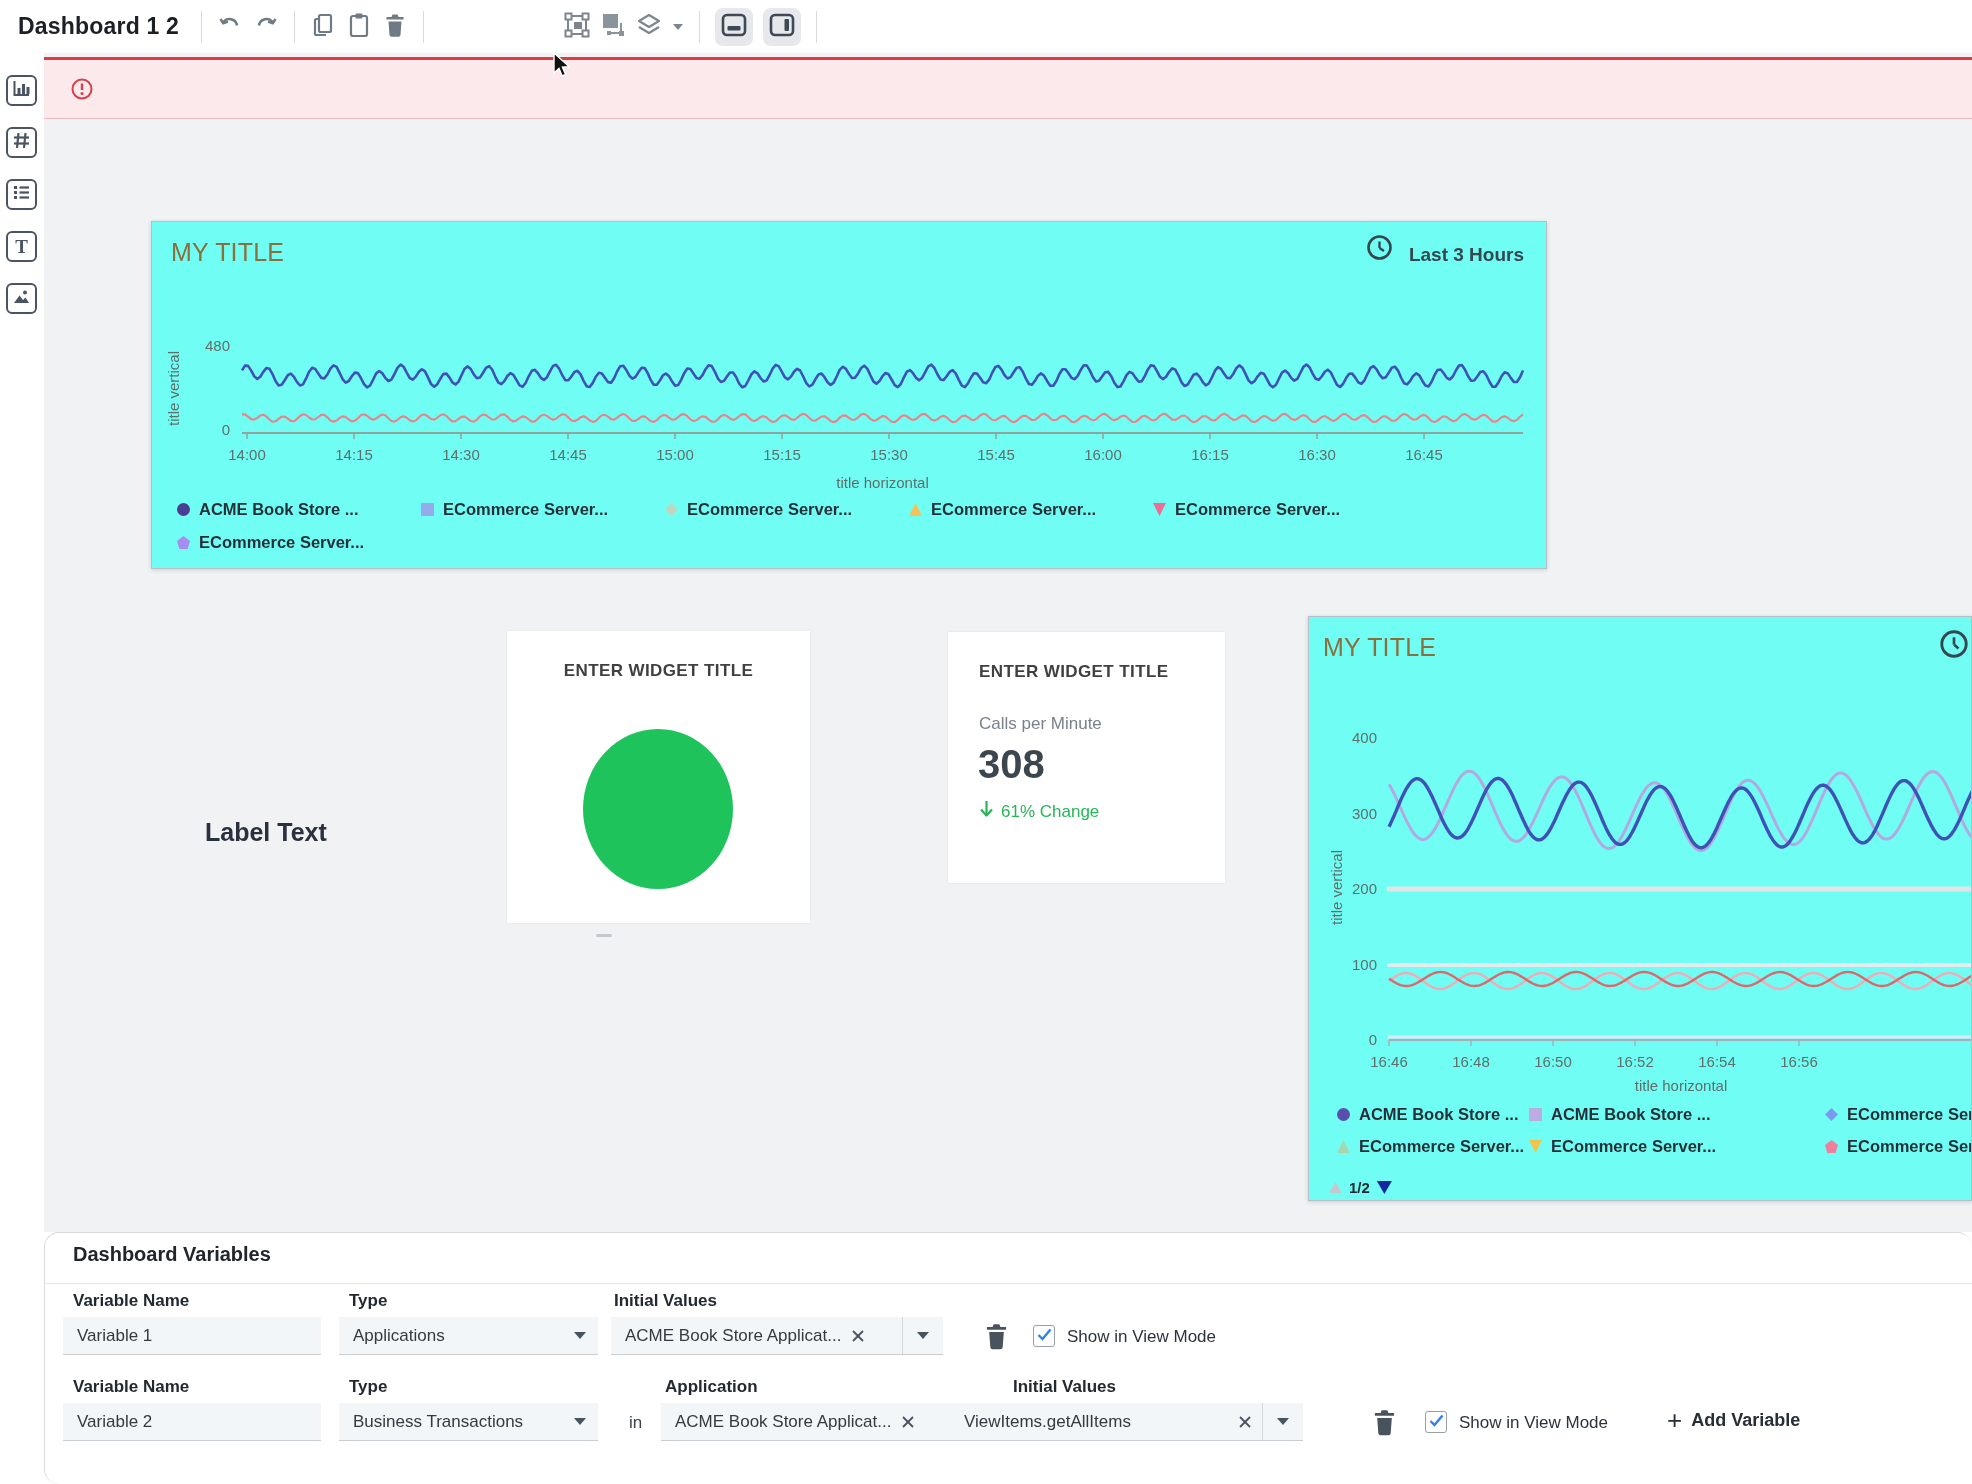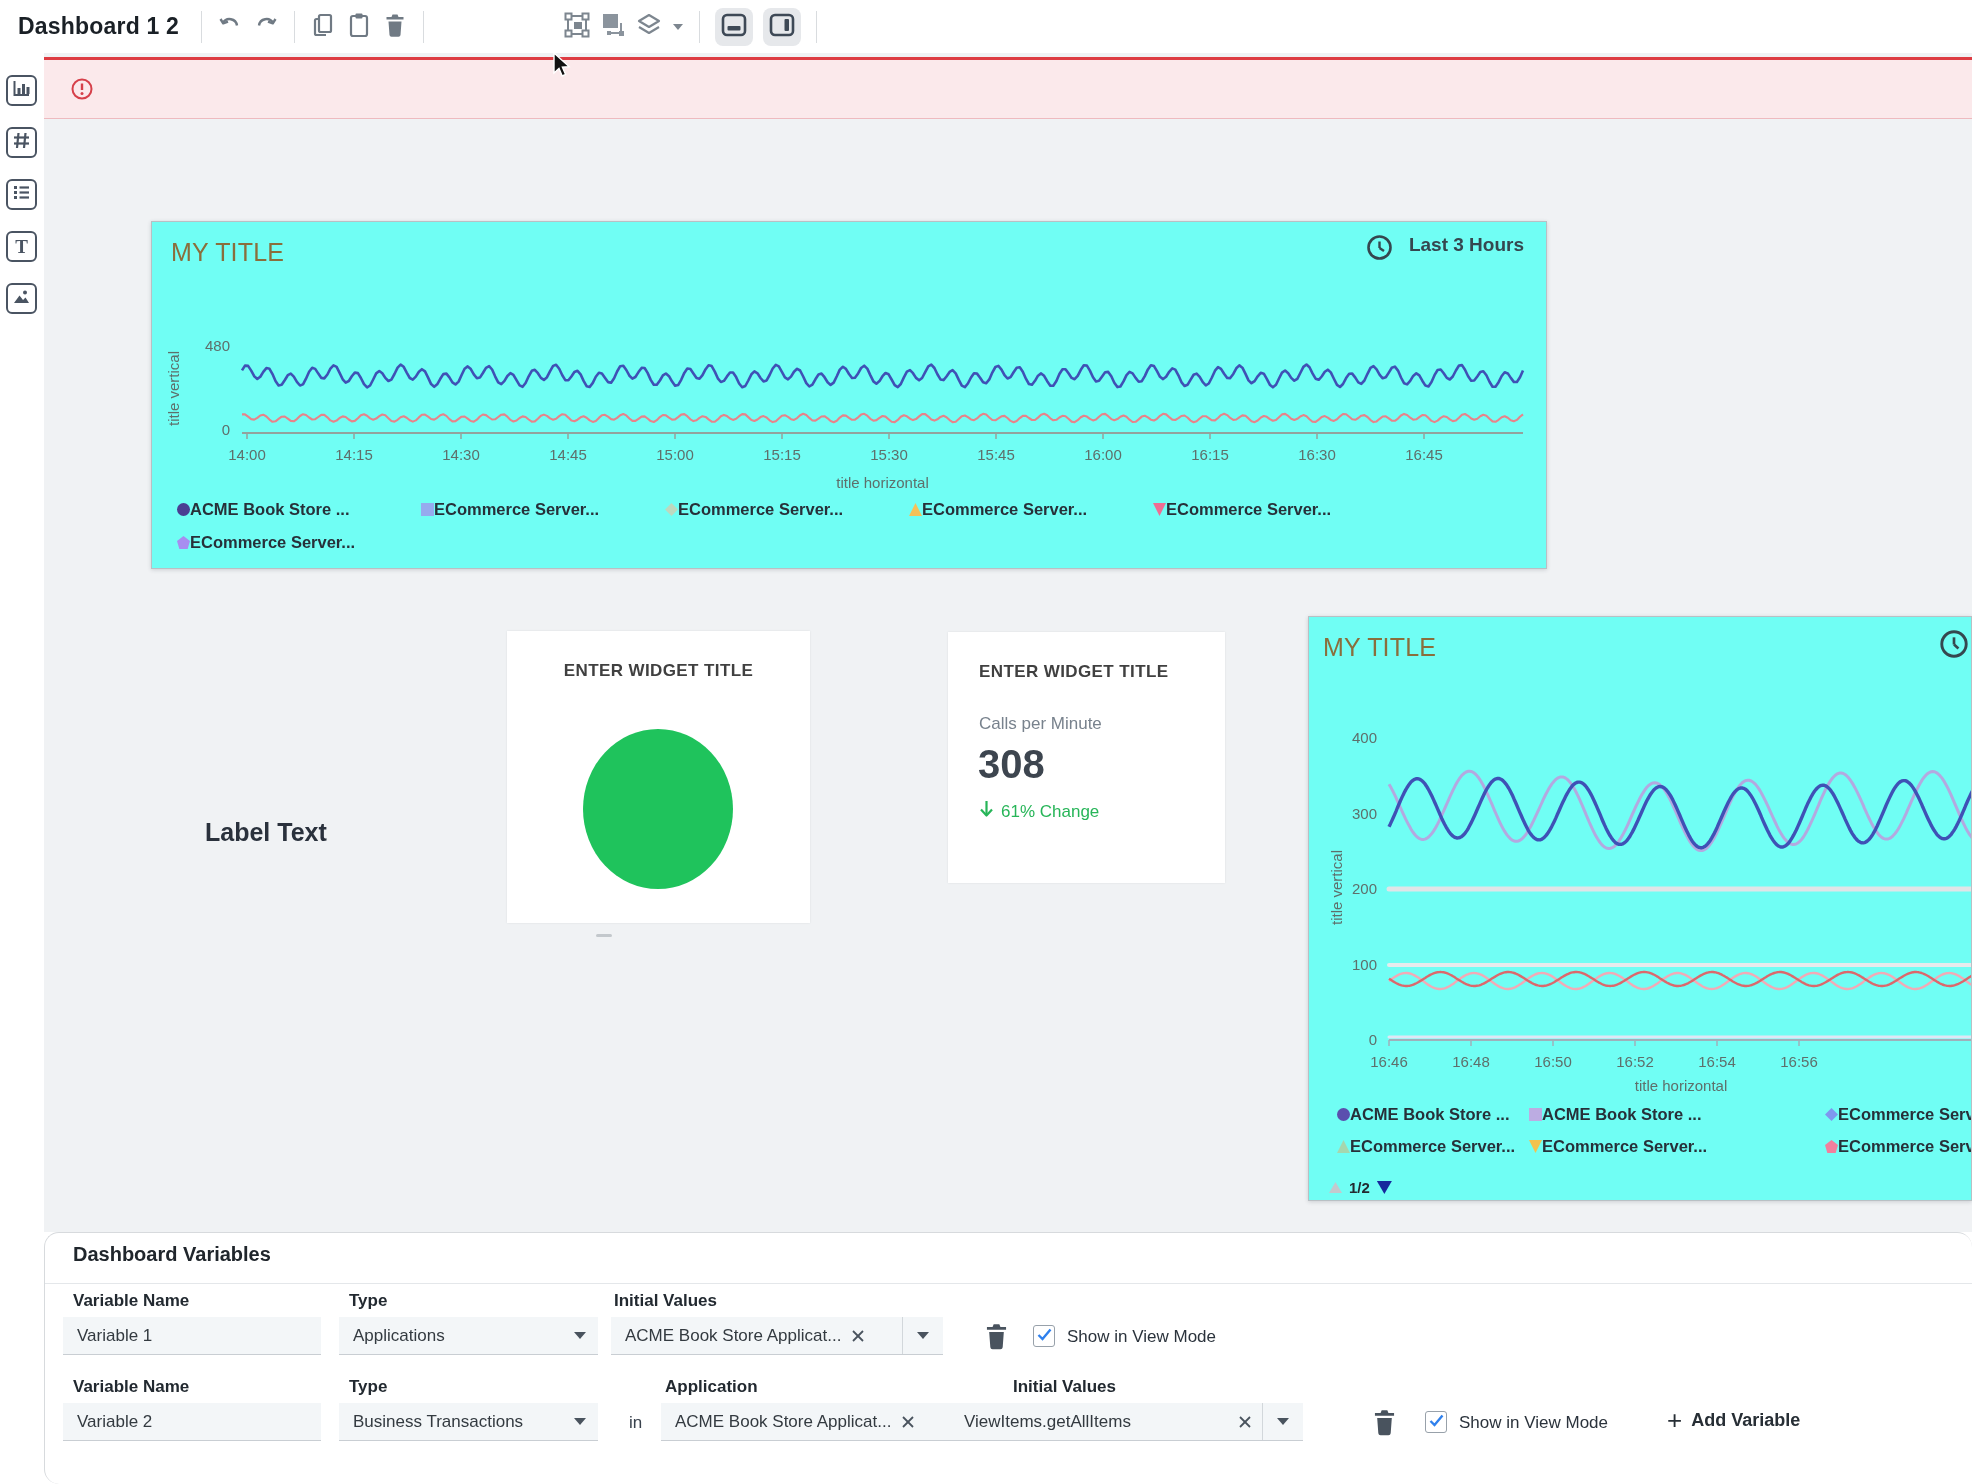--- a/index.html
+++ b/index.html
@@ -24,28 +24,28 @@
   .error-text{font-size:17px;font-weight:700;color:#262b30;margin-left:14px;}
   
   .side-rail{position:absolute;left:0;top:53px;width:44px;height:1431px;background:#fff;}
   .rail-btn{position:absolute;left:6px;width:31px;height:31px;border:2.5px solid #4a5462;border-radius:6px;background:#fff;display:flex;align-items:center;justify-content:center;cursor:pointer;box-sizing:border-box;}
   
   .canvas{position:absolute;left:44px;top:53px;width:1928px;height:1179px;background:#f0f2f4;}
   .widget{position:absolute;box-sizing:border-box;}
   .w-cyan{background:#70fef4;border:1px solid #b9c0c4;box-shadow:0 1px 4px rgba(40,50,60,.18);}
   .w-white{background:#ffffff;box-shadow:0 0 2px rgba(40,50,60,.10);}
   .wtitle-brown{position:absolute;font-size:25px;font-weight:400;color:#8a6e3c;letter-spacing:.2px;}
-  .time-range{position:absolute;display:flex;align-items:flex-start;gap:16px;font-size:19px;font-weight:700;color:#35474f;}
+  .time-range{position:absolute;display:flex;align-items:flex-end;gap:16px;font-size:19px;font-weight:700;color:#35474f;}
   .vlabel{position:absolute;font-size:15px;color:#5e6f6b;transform:rotate(-90deg);transform-origin:center;white-space:nowrap;}
   .tick{font-size:15px;fill:#5e6f6b;}
   
   .legend-flex{position:absolute;display:flex;flex-wrap:wrap;row-gap:14px;}
   .legend-flex .legend-item{width:244px;}
   .legend-grid{position:absolute;display:grid;grid-template-columns:192px 296px 1fr;row-gap:13px;}
-  .legend-item{display:flex;align-items:center;cursor:pointer;}
+  .legend-item{display:flex;align-items:center;gap:9px;cursor:pointer;}
   .legend-label{font-size:16.5px;font-weight:700;color:#273039;white-space:nowrap;}
   .legend-shape{width:13px;height:13px;flex:0 0 13px;}
   .shape-circle{border-radius:50%;}
   .shape-square{}
   .shape-diamond{clip-path:polygon(50% 0,100% 50%,50% 100%,0 50%);}
   .shape-triangle{clip-path:polygon(50% 0,100% 100%,0 100%);}
   .shape-triangle-down{clip-path:polygon(0 0,100% 0,50% 100%);}
   .shape-pentagon{clip-path:polygon(50% 0,100% 38%,82% 100%,18% 100%,0 38%);}
   .pagination{position:absolute;display:flex;align-items:center;gap:7px;font-size:15px;font-weight:700;color:#232a30;}
   .pg-up{width:13px;height:11px;background:#c3c9cd;clip-path:polygon(50% 0,100% 100%,0 100%);cursor:pointer;}

